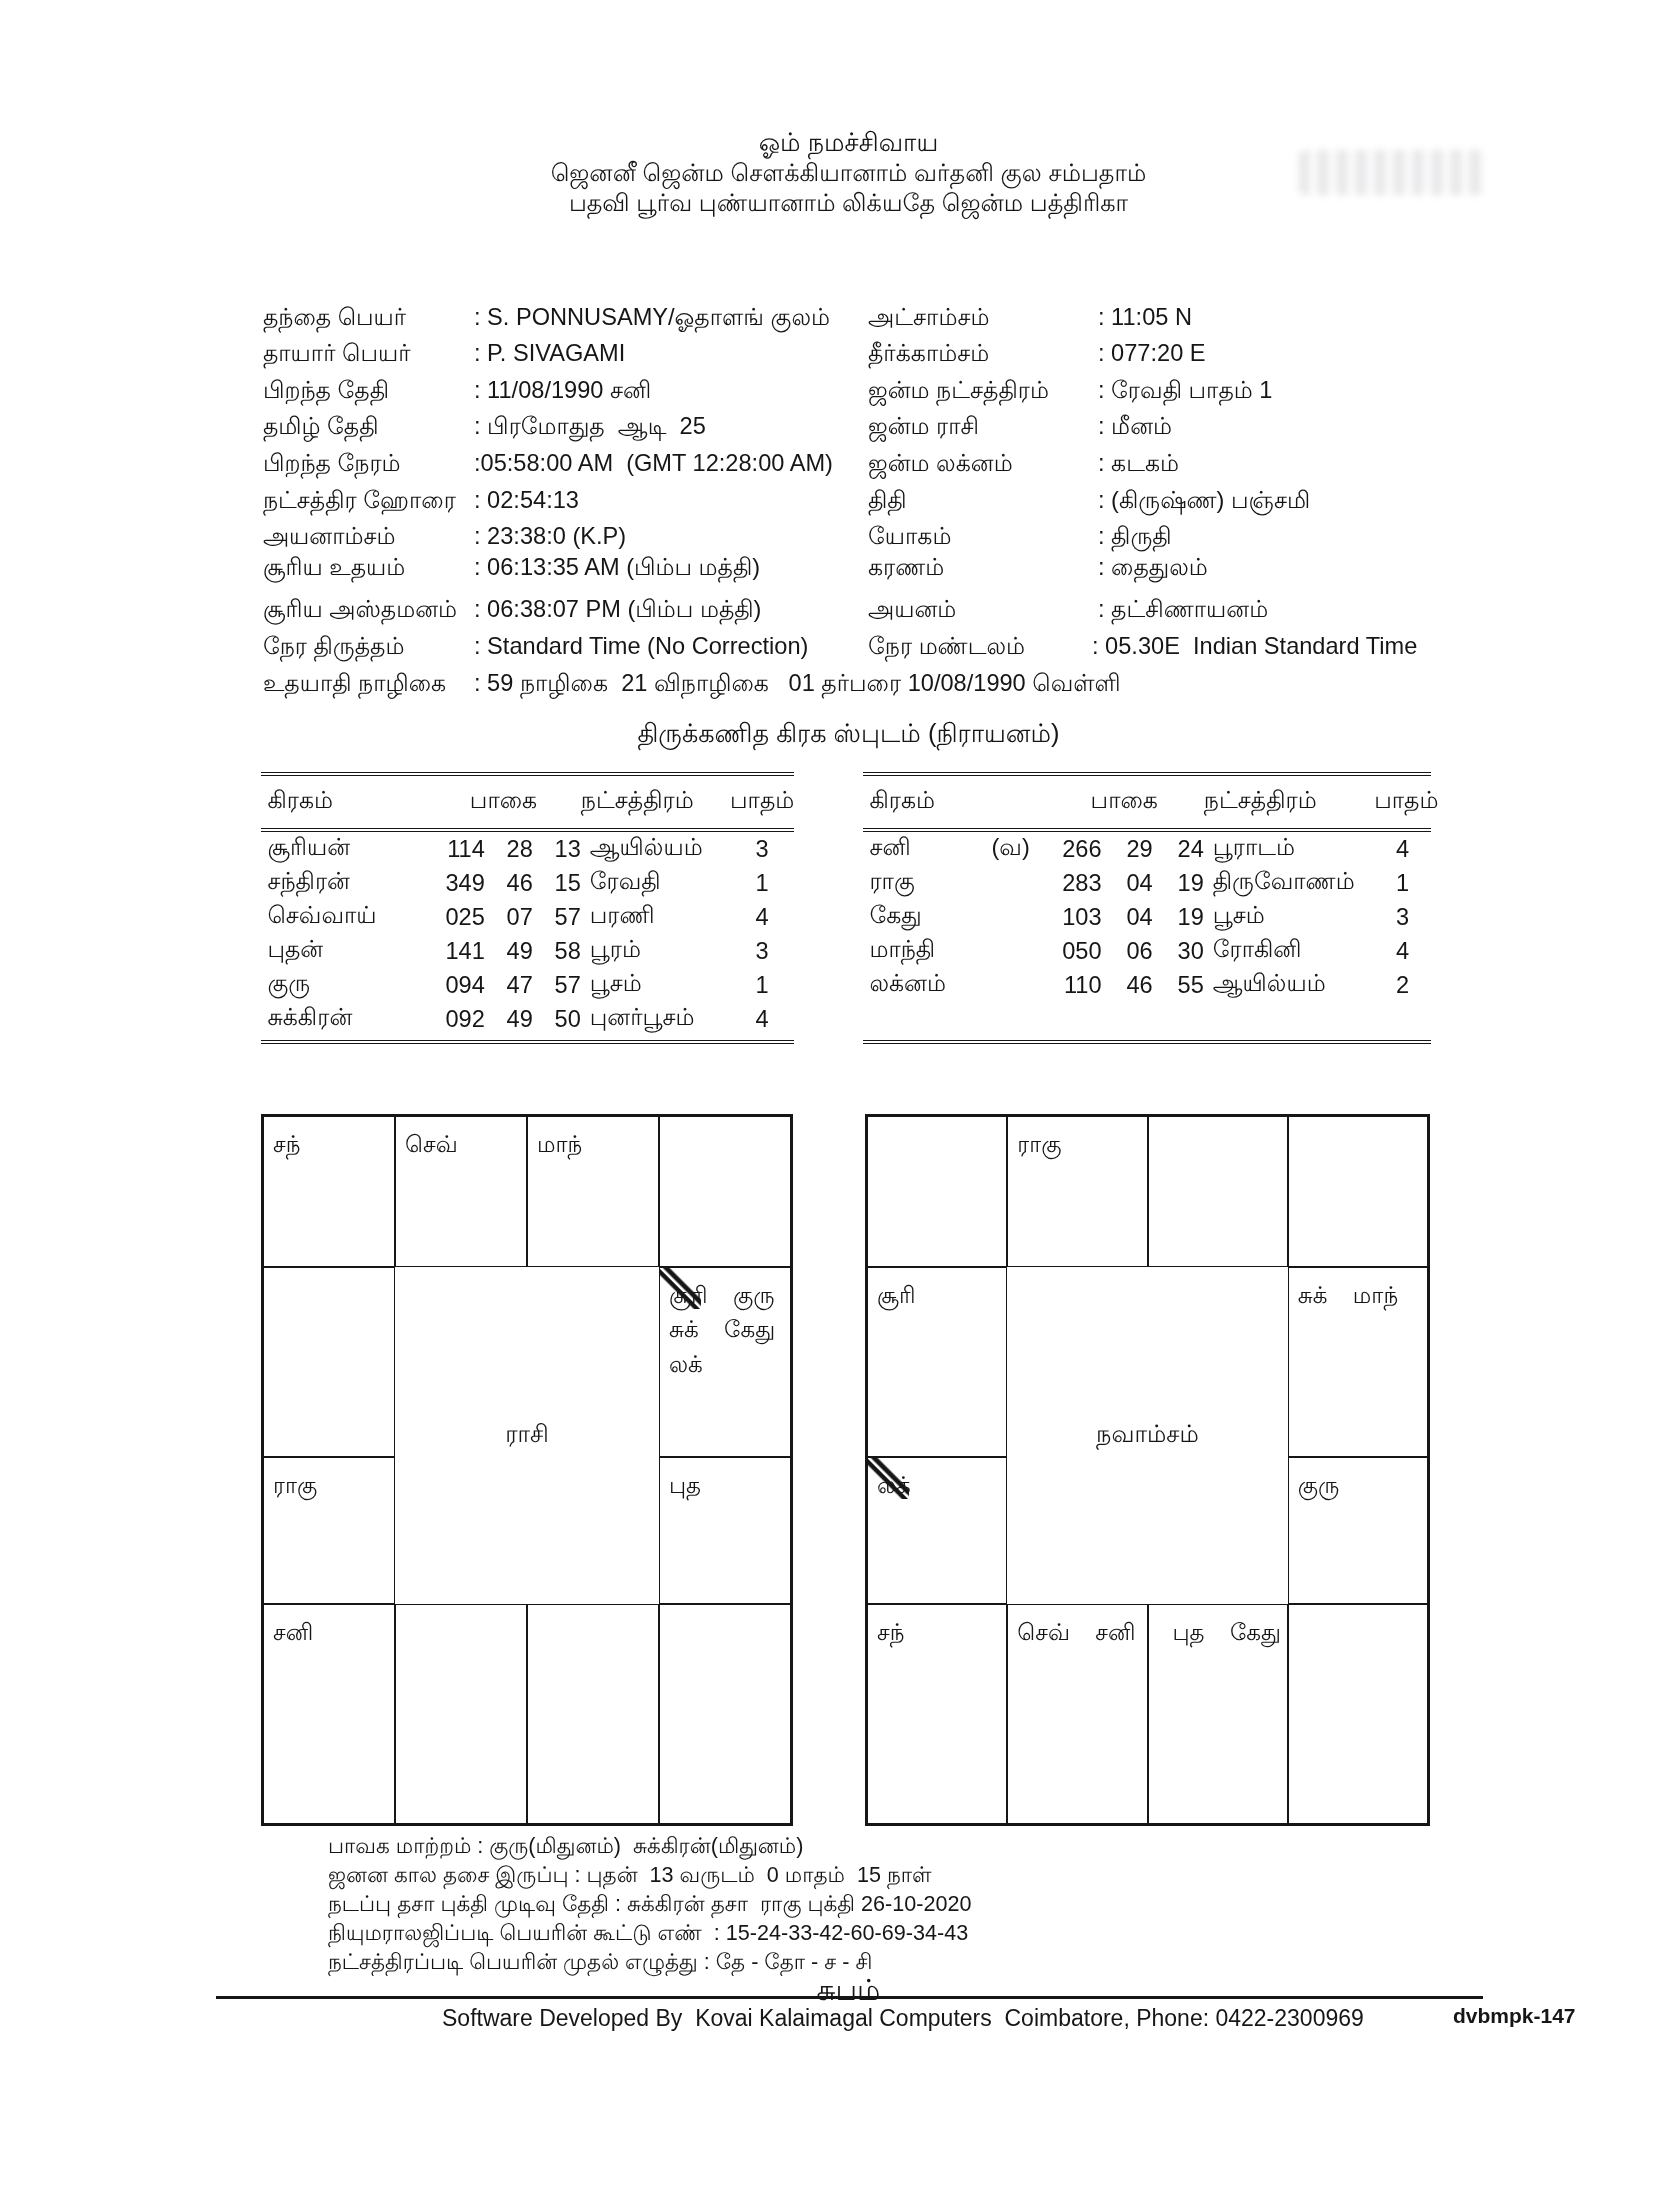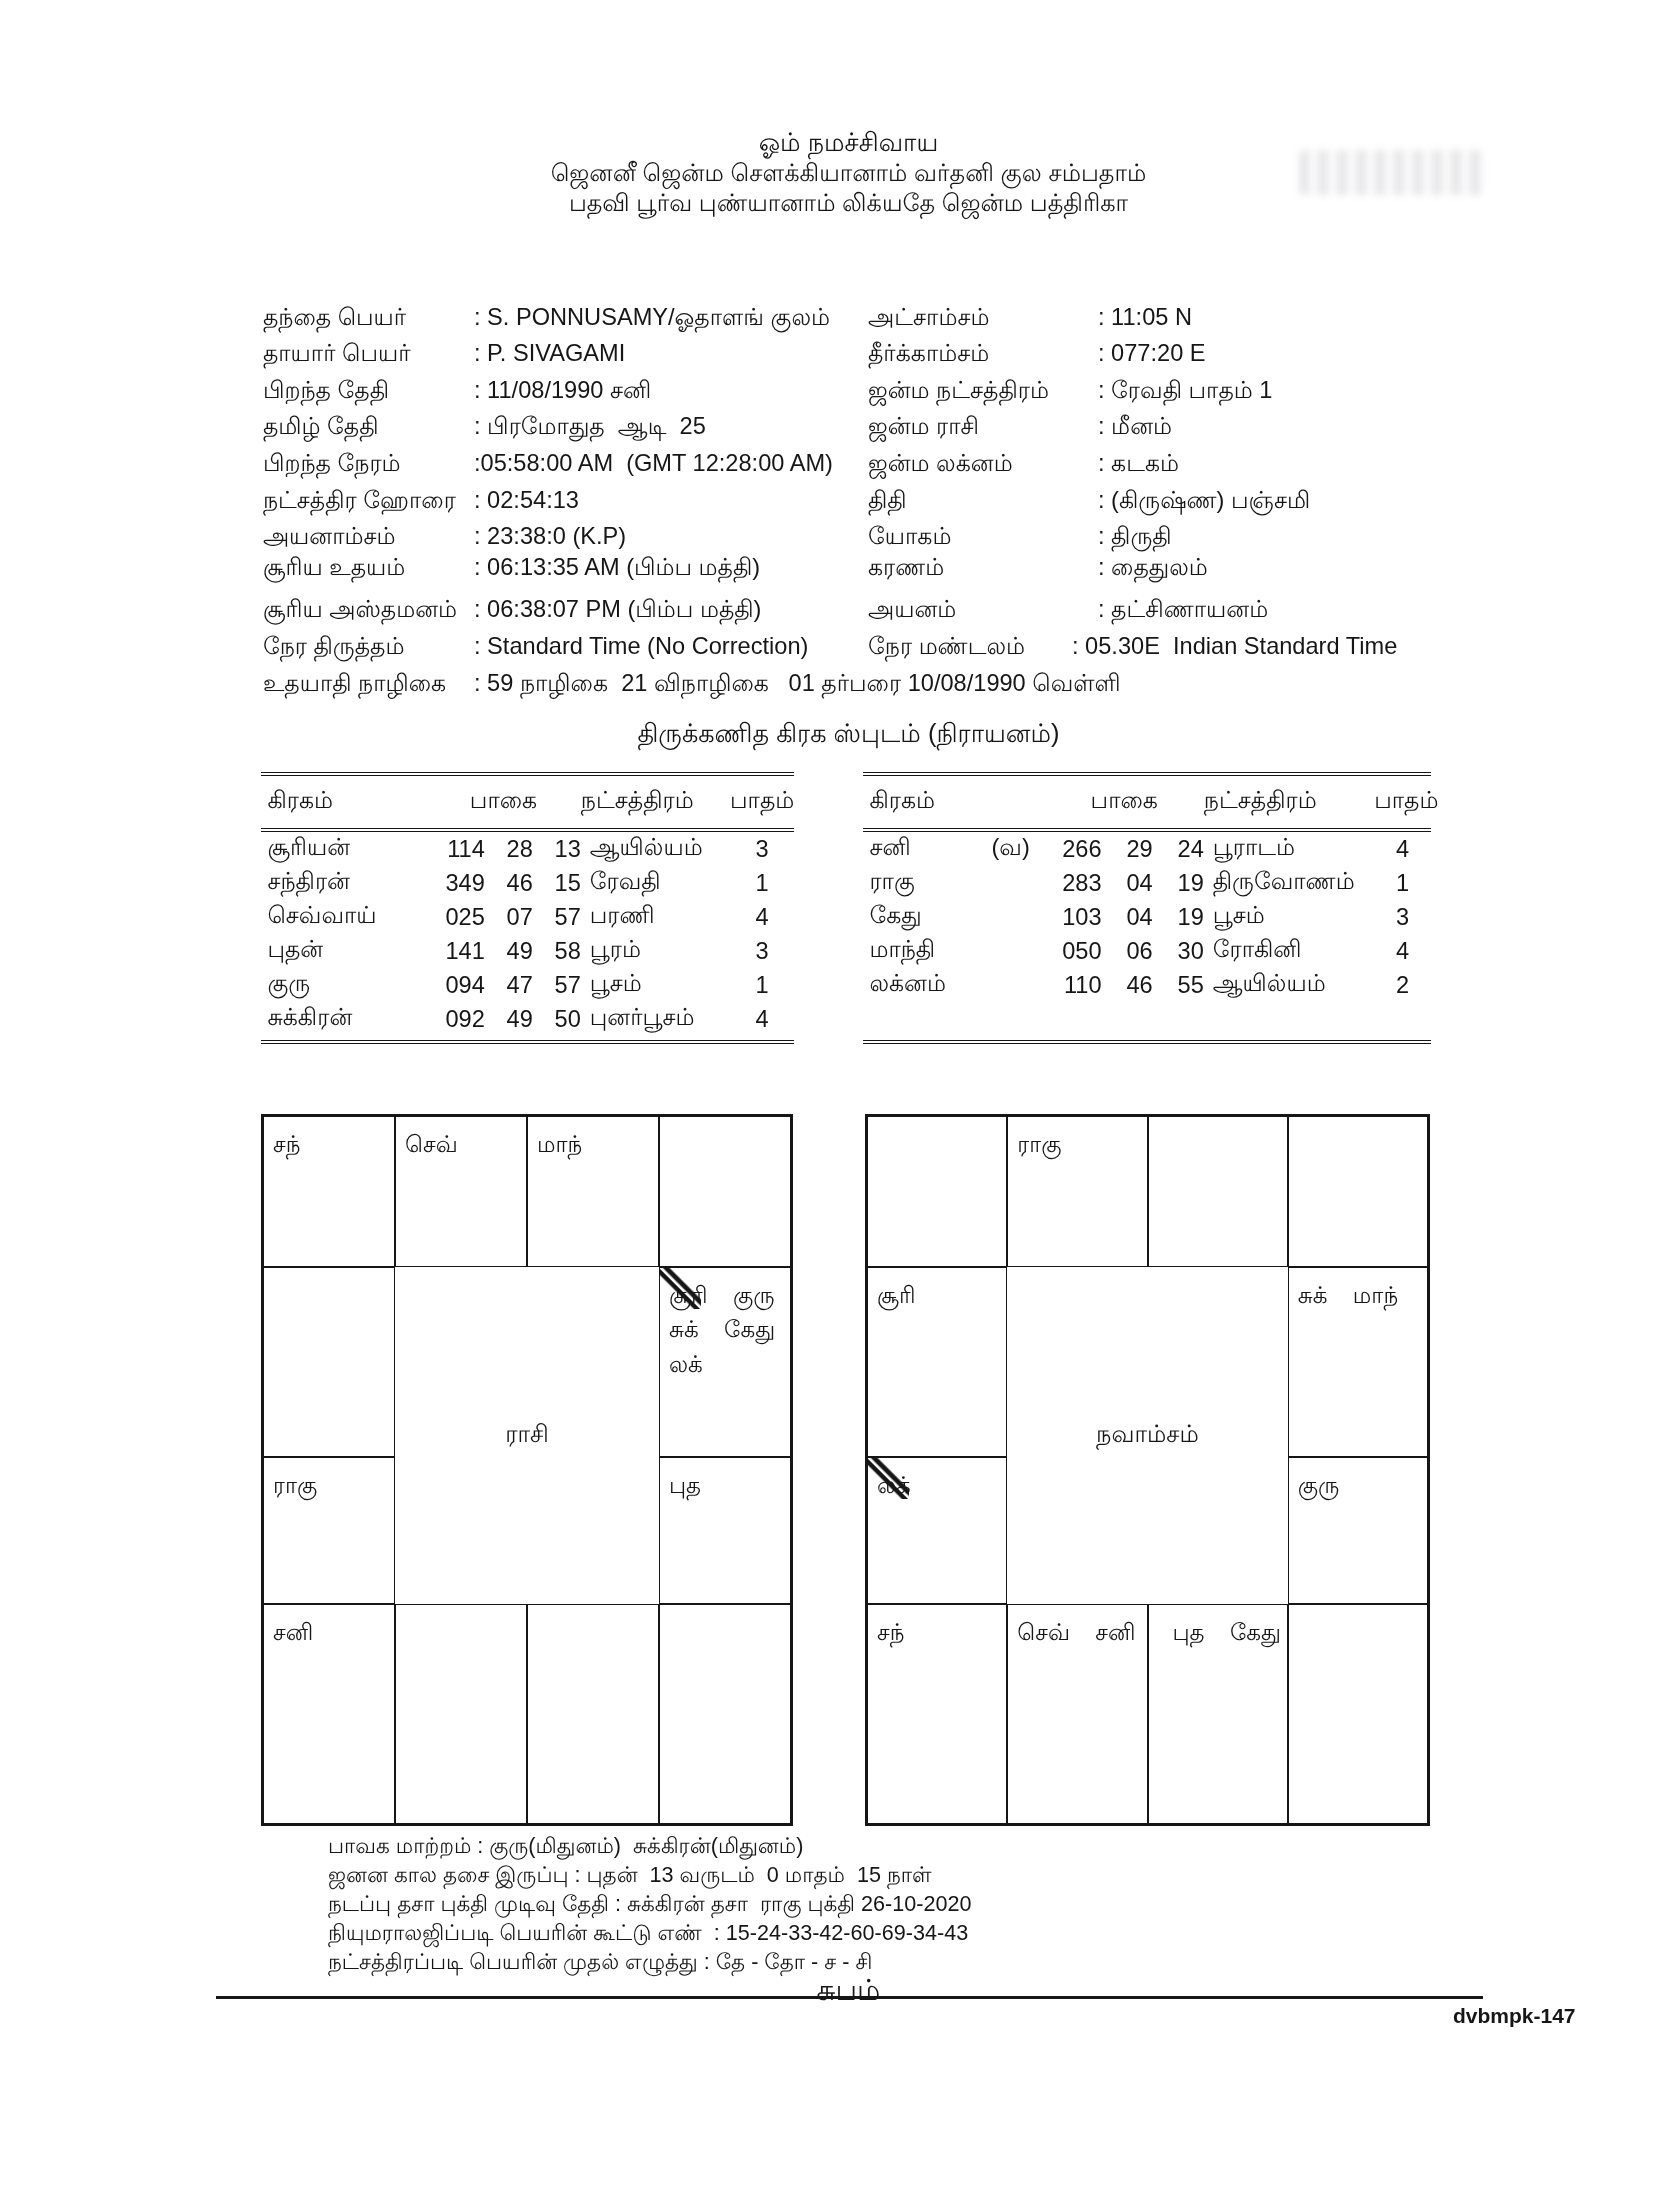--- a/index.html
+++ b/index.html
@@ -126,21 +126,21 @@
       <div class="drow" style="top: 329px;">
         <span class="lbl" style="left: 1.9px;">சூரிய அஸ்தமனம்</span>
         <span class="val" style="left: 213px;">: 06:38:07 PM (பிம்ப மத்தி)</span>
         <span class="lbl" style="left: 607px;">அயனம்</span>
         <span class="val" style="left: 837px;">: தட்சிணாயனம்</span>
       </div>
       <div class="drow" style="top: 366px;">
         <span class="lbl" style="left: 1.9px;">நேர திருத்தம்</span>
         <span class="val" style="left: 213px;">: Standard Time (No Correction)</span>
         <span class="lbl" style="left: 607px;">நேர மண்டலம்</span>
-        <span class="val" style="left: 811px;">: 05.30E  Indian Standard Time</span>
+        <span class="val" style="left: 831px;">: 05.30E  Indian Standard Time</span>
       </div>
     </div>
 
   <div id="udayathi">
     <span class="lbl" style="left:1.9px">உதயாதி நாழிகை</span>
     <span class="val" style="left:213px">: 59 நாழிகை  21 விநாழிகை   01 தர்பரை 10/08/1990 வெள்ளி</span>
   </div>
 
   <div class="tbl-title">திருக்கணித கிரக ஸ்புடம்  (நிராயனம்)</div>
 
@@ -294,16 +294,17 @@
   <div id="footer">
       <div class="fline">பாவக மாற்றம் : குரு(மிதுனம்)  சுக்கிரன்(மிதுனம்)</div>
       <div class="fline">ஜனன கால தசை இருப்பு : புதன்  13 வருடம்  0 மாதம்  15 நாள்</div>
       <div class="fline">நடப்பு தசா புக்தி முடிவு தேதி : சுக்கிரன் தசா  ராகு புக்தி 26-10-2020</div>
       <div class="fline">நியுமராலஜிப்படி பெயரின் கூட்டு எண்  : 15-24-33-42-60-69-34-43</div>
       <div class="fline">நட்சத்திரப்படி பெயரின் முதல் எழுத்து : தே - தோ - ச - சி</div>
     </div>
   <div class="subham">சுபம்</div>
 
   <div class="rule"></div>
+  <div class="credit">Software Developed By  Kovai Kalaimagal Computers  Coimbatore, Phone: 0422-2300969</div>
   <div class="code">dvbmpk-147</div>
 
 </div>
 
 
 </body></html>

